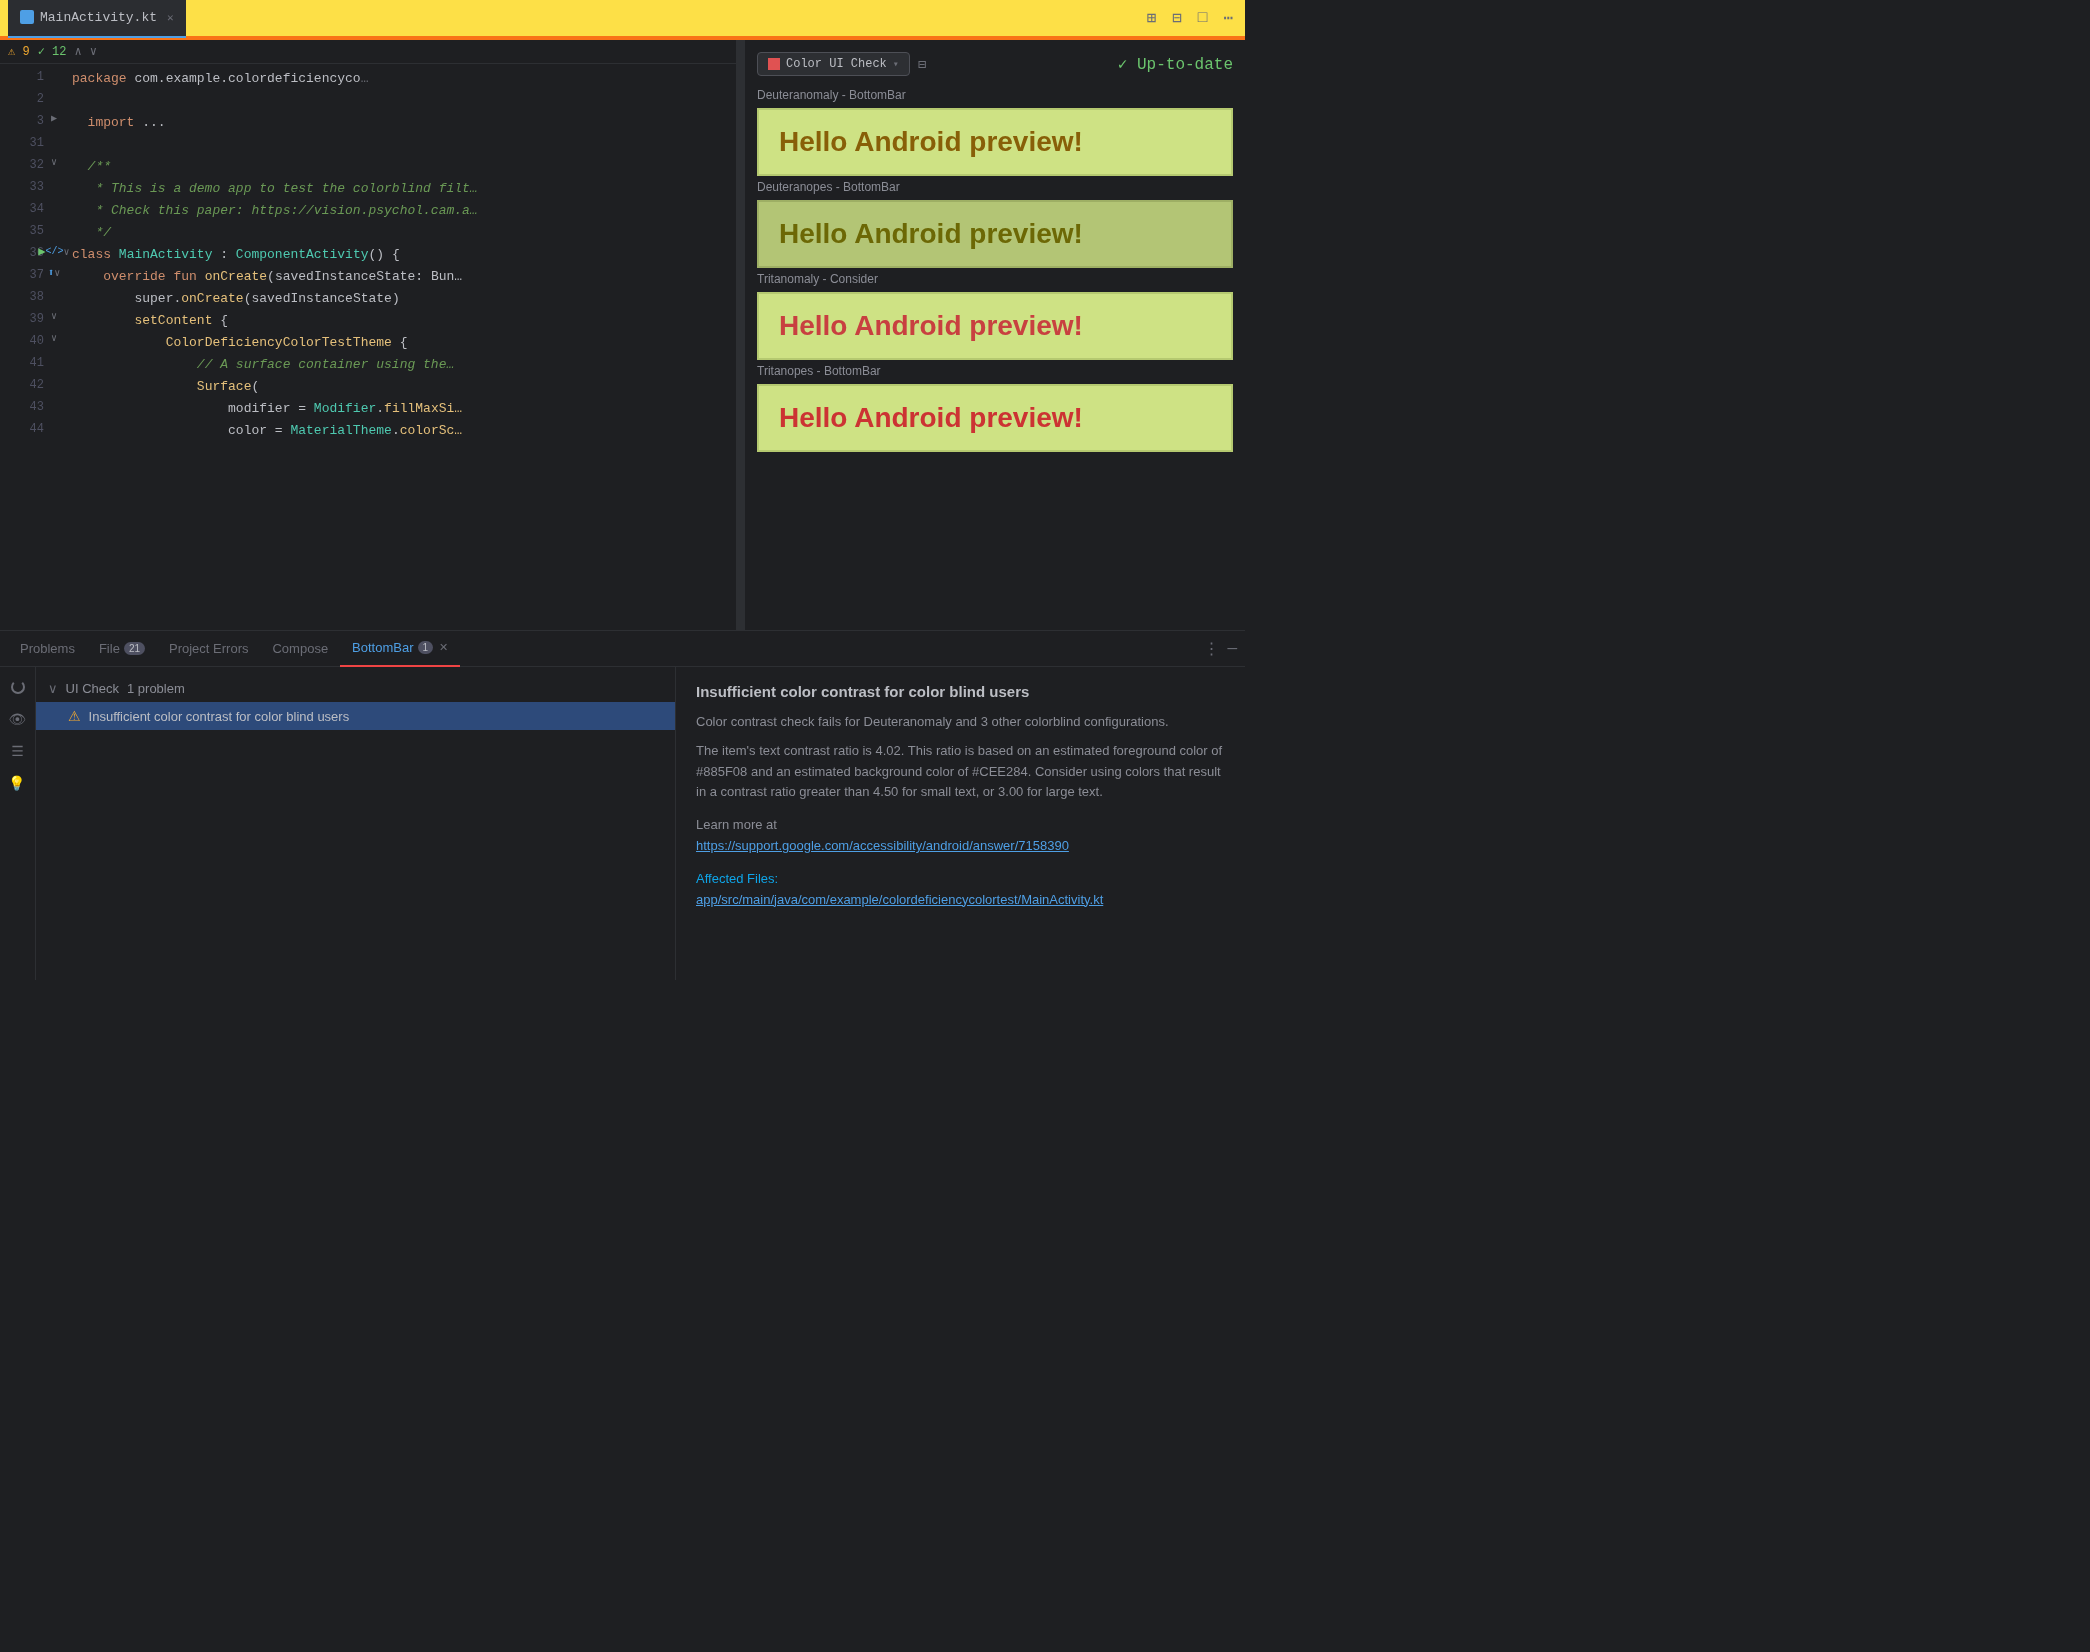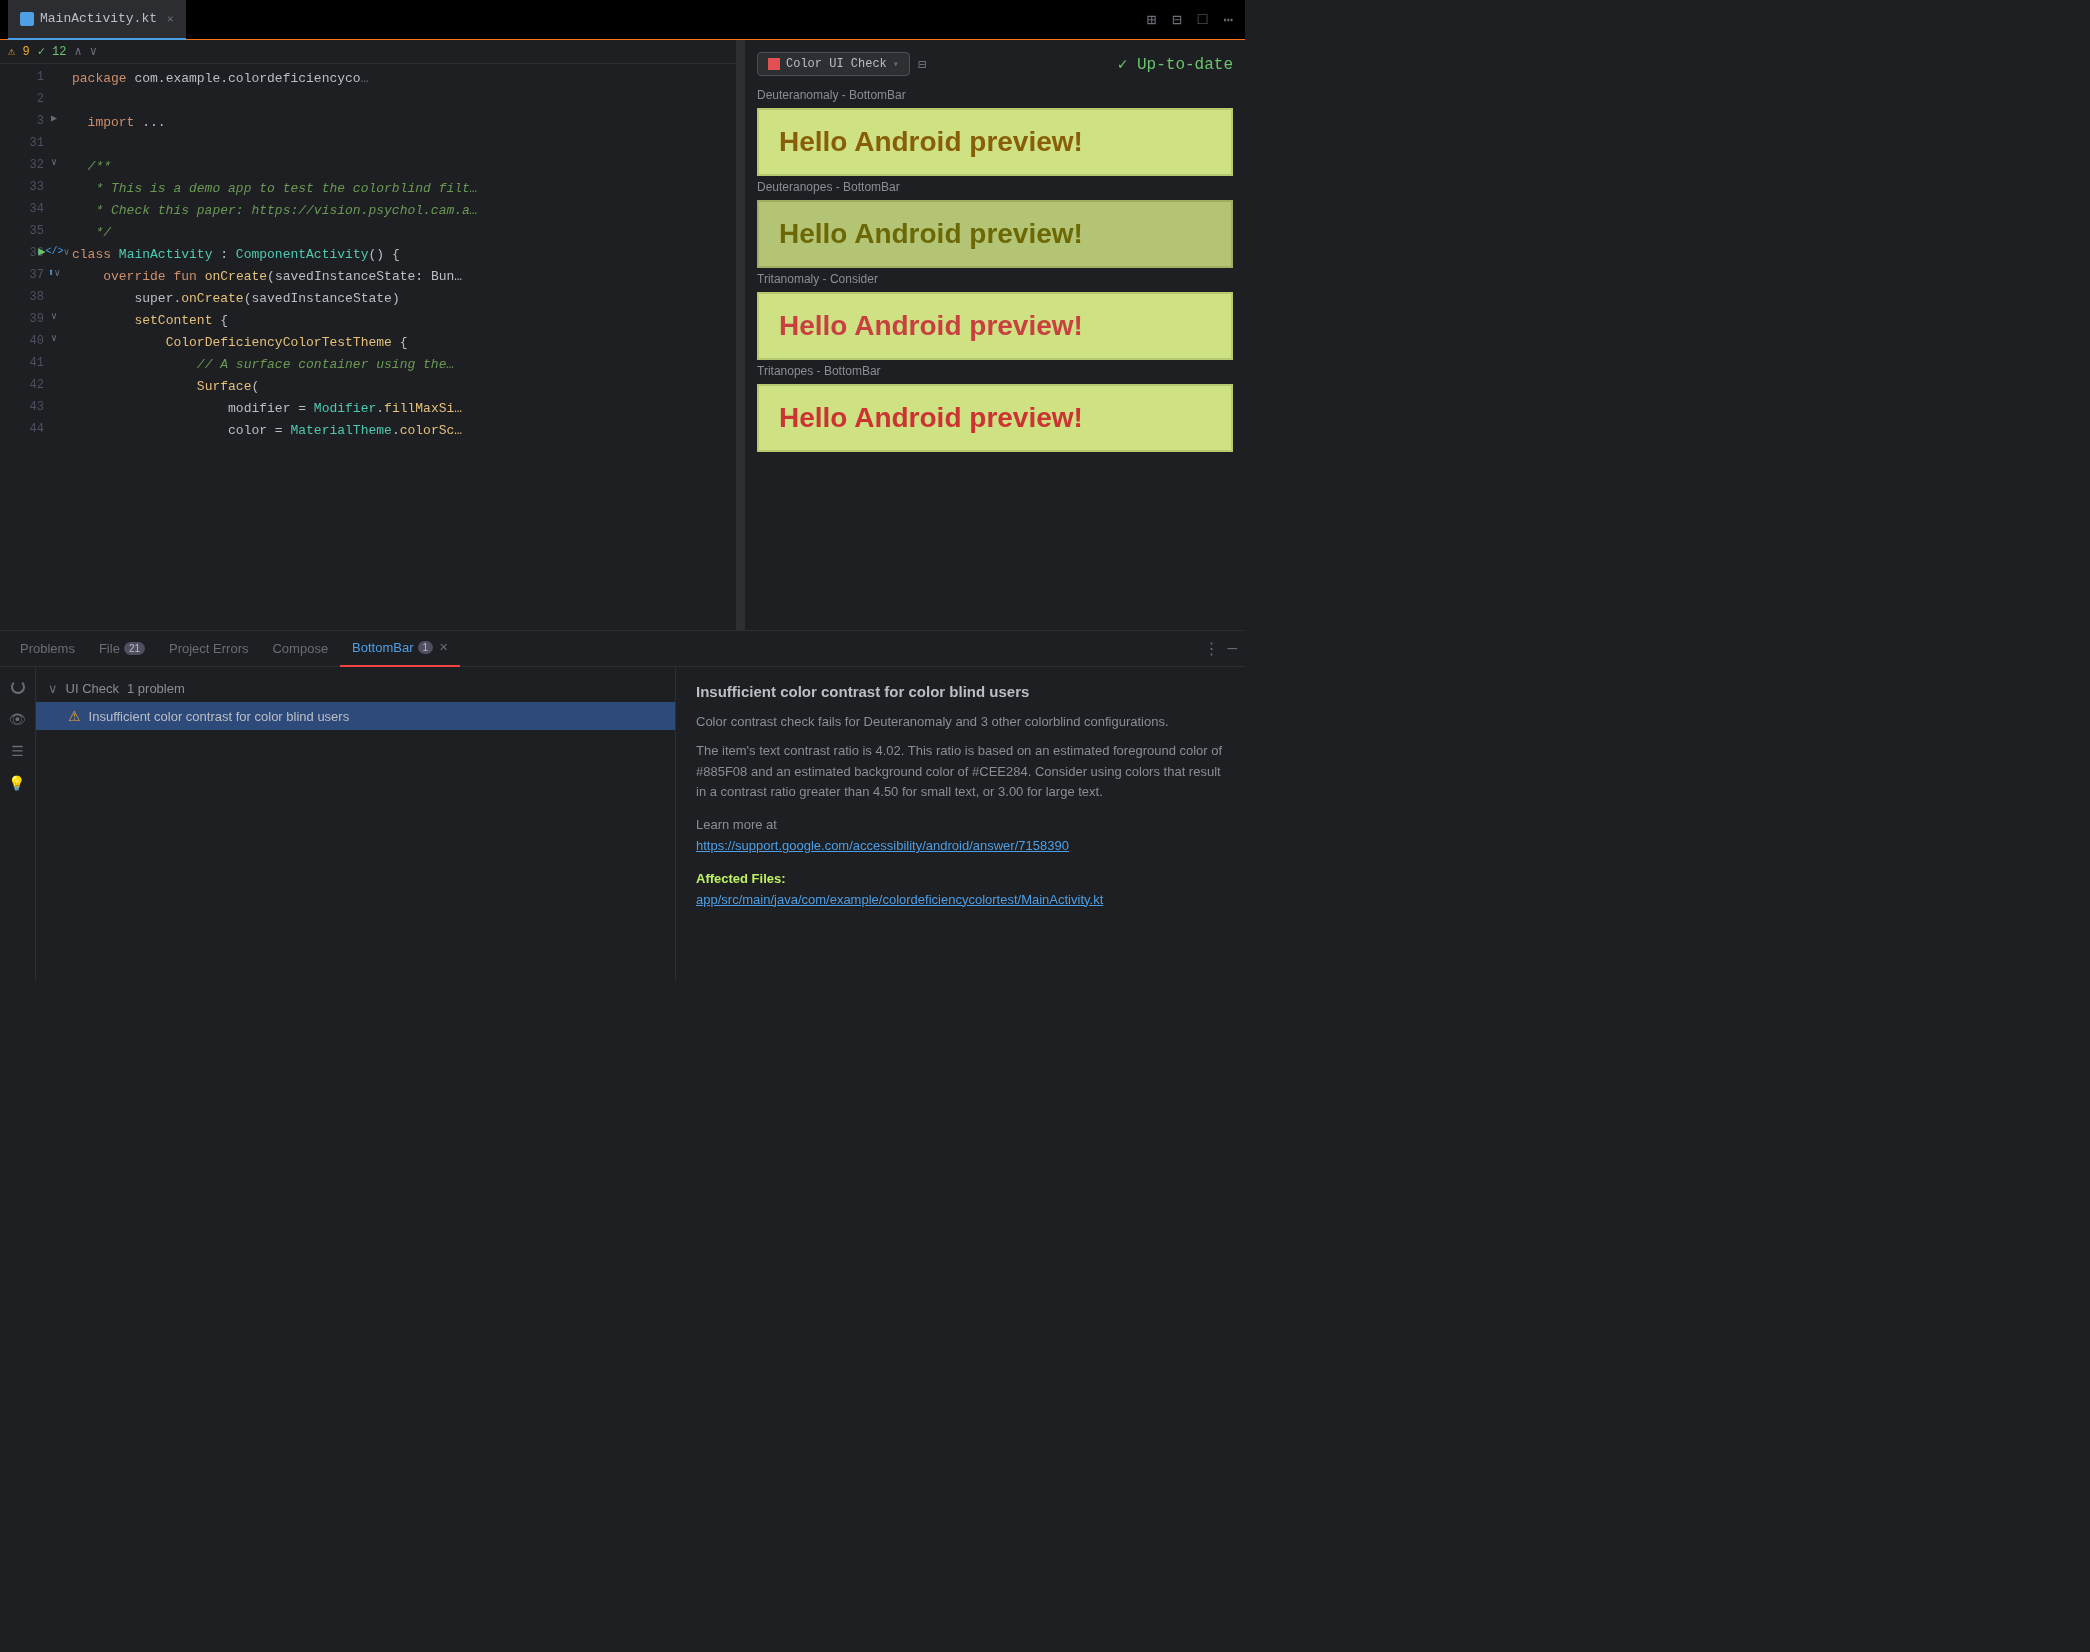--- a/index.html
+++ b/index.html
@@ -10,23 +10,23 @@
       width: 1245px;
       height: 980px;
       overflow: hidden;
       font-size: 13px;
     }
 
     
     .tab-bar {
       display: flex;
       align-items: center;
-      background: #000000;
+      background: #fde047;
       height: 40px;
-      border-bottom: 1px solid #f97316;
+      border-bottom: 4px solid #f97316;
       padding: 0 8px;
     }
     .tab {
       display: flex;
       align-items: center;
       gap: 6px;
       padding: 0 12px;
       height: 40px;
       background: #2b2d31;
       border-bottom: 2px solid #4e9fe5;
@@ -382,22 +382,22 @@
       font-size: 13px;
       color: #8b8d96;
       line-height: 1.6;
     }
     .detail-link {
       color: #4e9fe5;
       text-decoration: underline;
       cursor: pointer;
     }
     .detail-section-title {
-      font-weight: bold;
-      color: #bef264;
+      font-weight: normal;
+      color: #0ea5e9;
       margin-top: 12px;
       margin-bottom: 4px;
     }
     .affected-file {
       color: #4e9fe5;
       cursor: pointer;
     }
 
     .refresh-icon {
       width: 14px;

